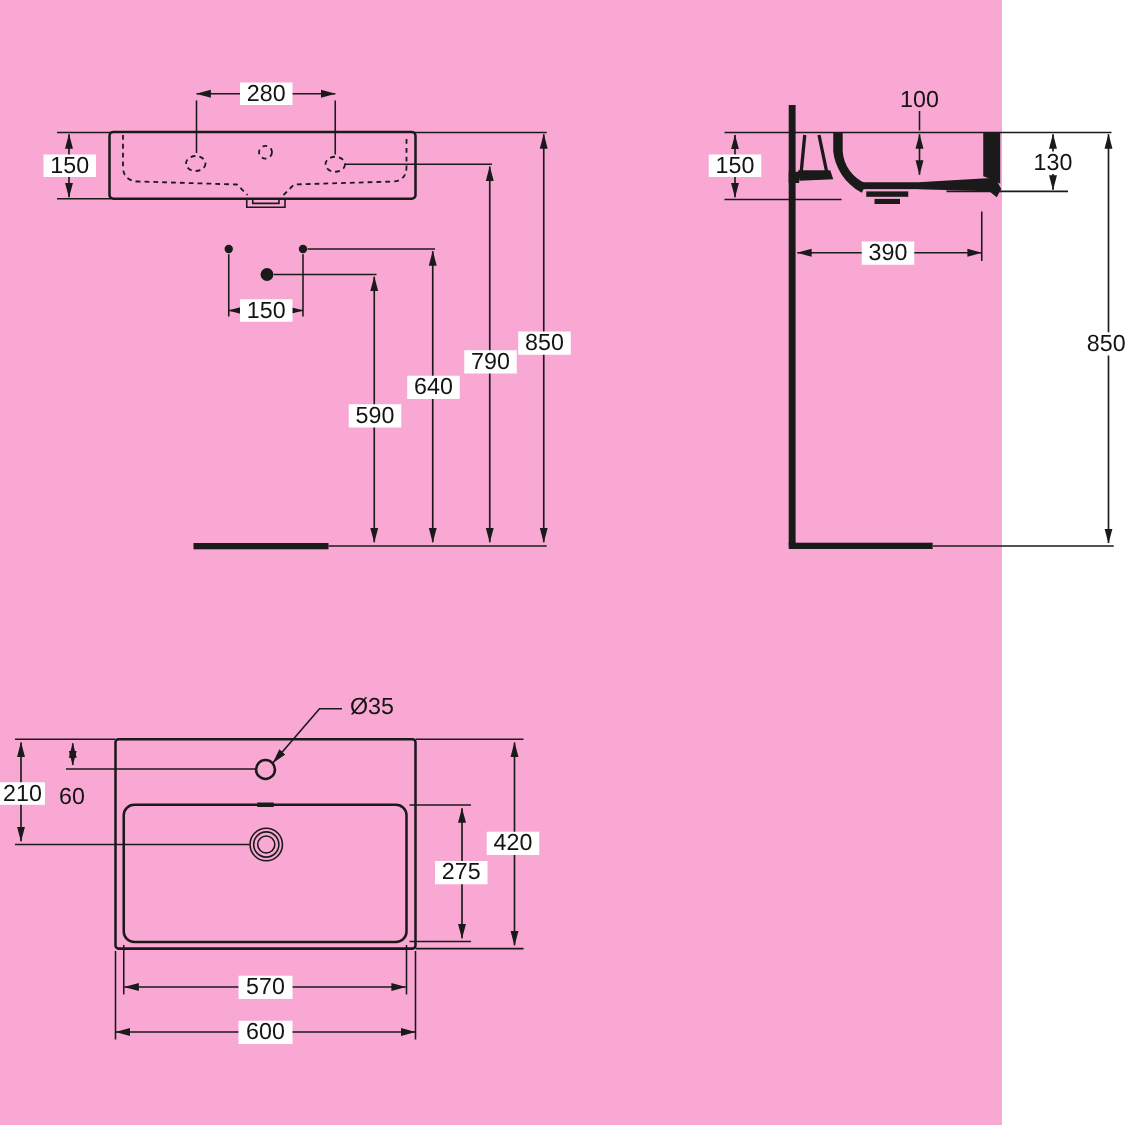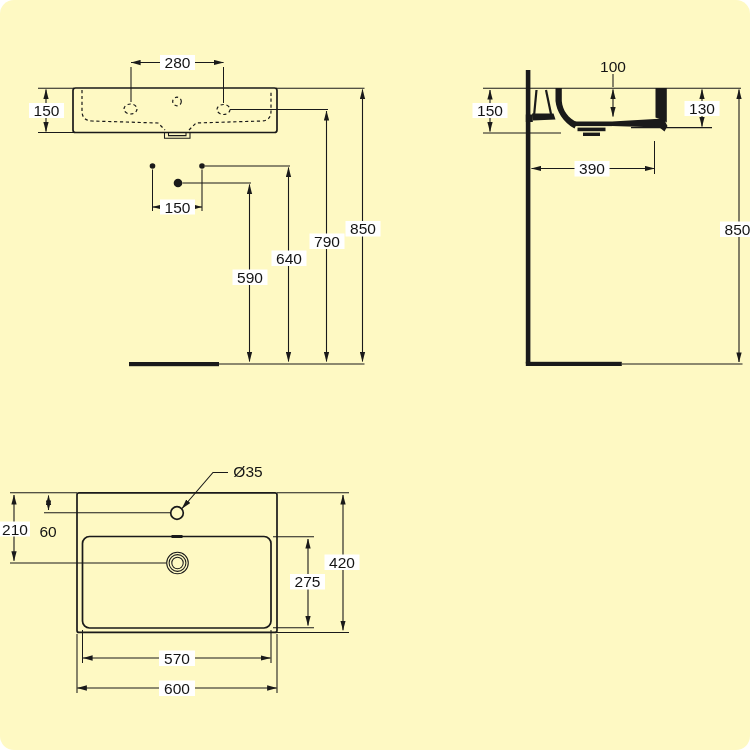--- a/index.html
+++ b/index.html
@@ -6,24 +6,23 @@
     margin: 0;
     padding: 0;
     background: #ffffff;
     width: 750px;
     height: 750px;
     overflow: hidden;
     font-family: "Liberation Sans", sans-serif;
   }
   #stage {
     position: relative;
-    width: 750px;
+    width: 668px;
     height: 750px;
-    background: #fef9c3;
-    border-radius: 14px;
+    background: #f9a8d4;
   }
   svg { display: block; }
   .out  { fill: none; stroke: #1a1a1a; stroke-width: 1.7; }
   .thin { fill: none; stroke: #1a1a1a; stroke-width: 1.05; }
   .dim  { fill: none; stroke: #1a1a1a; stroke-width: 1.1; }
   .dash { fill: none; stroke: #1a1a1a; stroke-width: 1.2; stroke-dasharray: 3.2 2.7; }
   .blk  { fill: #1a1a1a; stroke: none; }
   .lblbg { fill: #ffffff; stroke: none; }
   text.lbl {
     fill: #141414;

